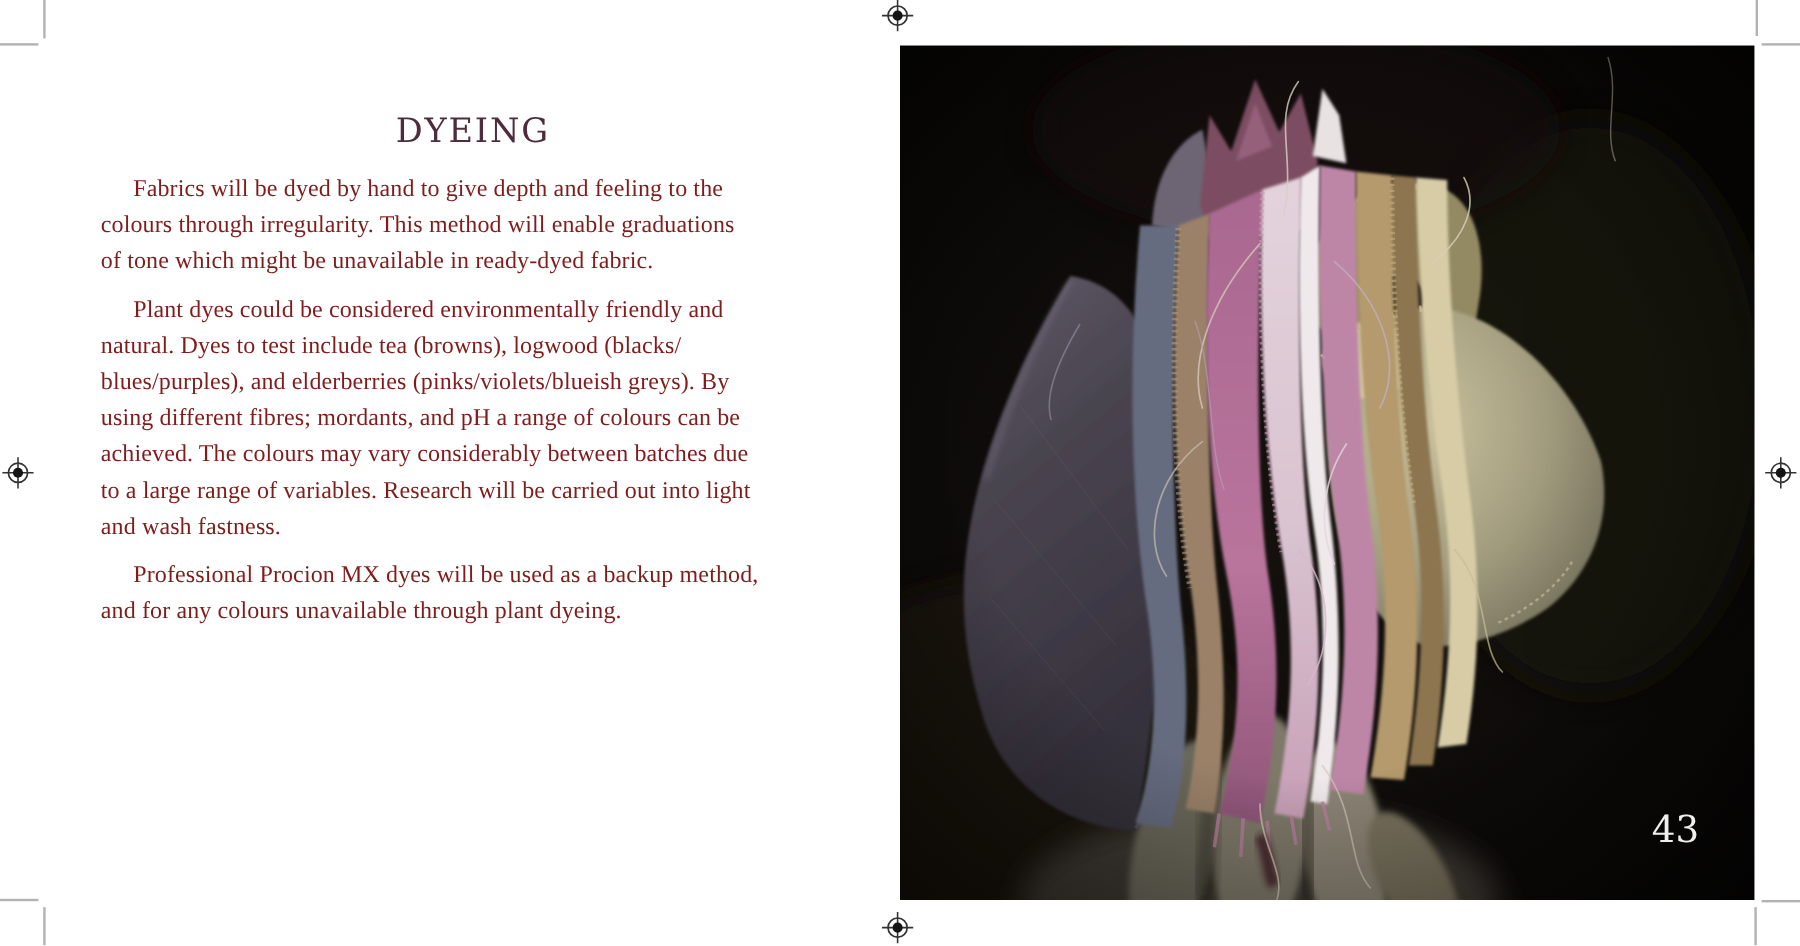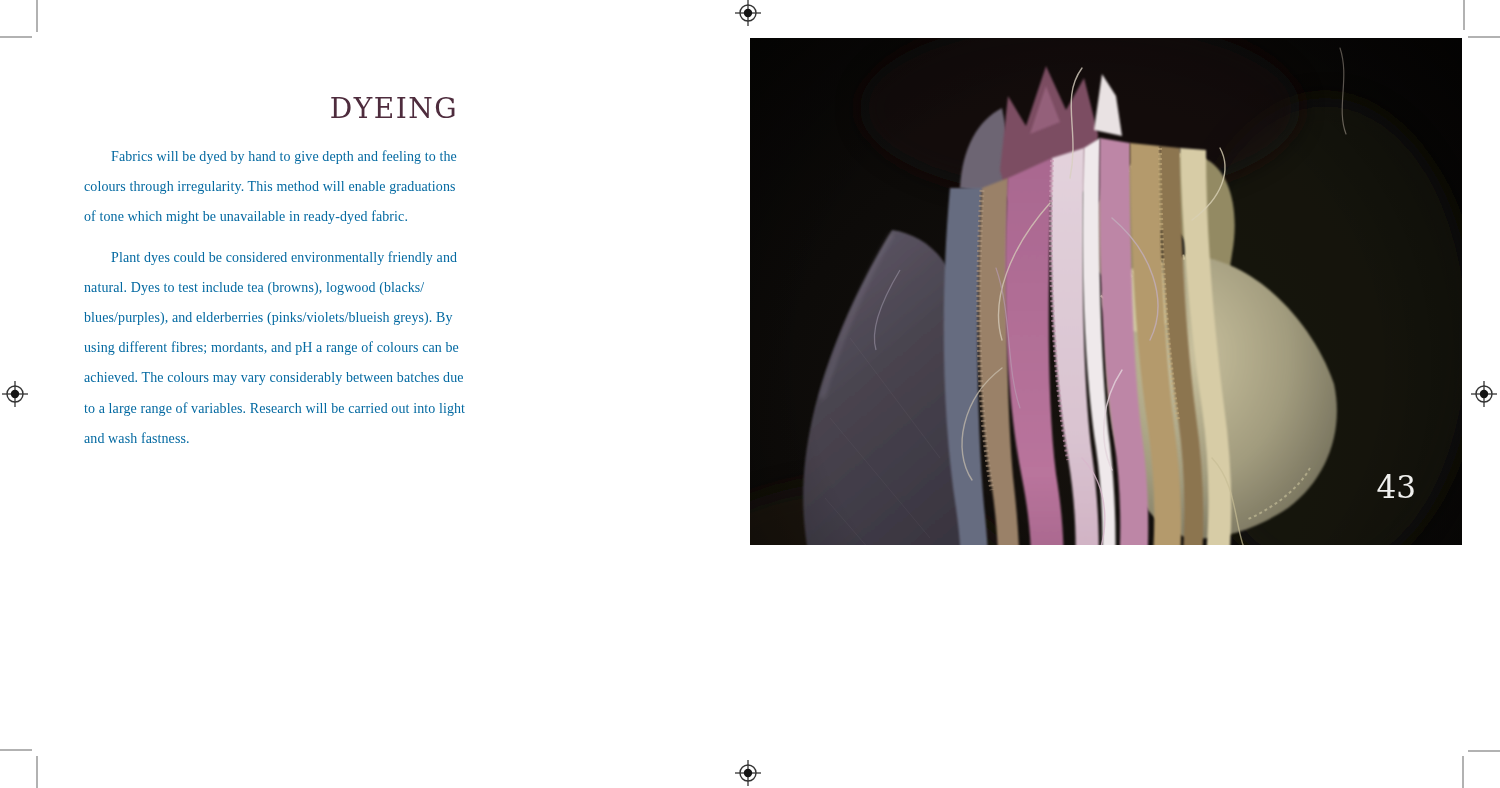--- a/index.html
+++ b/index.html
@@ -6,26 +6,26 @@
   .sheet{position:relative;width:1500px;height:788px;background:#ffffff;overflow:hidden;
          font-family:"Liberation Serif","DejaVu Serif",serif;}
   
   .crop{position:absolute;background:#b2b2b2;}
   .regmark{position:absolute;width:30px;height:30px;}
   .regmark svg{display:block;}
   
   .left-page{position:absolute;left:84px;top:0;width:620px;}
   .page-title{margin:92px 0 0 0;text-align:center;font-size:28px;font-weight:normal;
               letter-spacing:1.5px;color:#4e2c3d;font-family:"DejaVu Serif","Liberation Serif",serif;}
-  .body-par{margin:0;padding:0;color:#0369a1;font-size:14px;line-height:30.2px;
+  .body-par{margin:0;padding:0;color:#7f1d1d;font-size:20px;line-height:30.2px;
             white-space:pre;text-indent:27px;letter-spacing:0.1px;}
   .body-par.first{margin-top:17px;}
   .body-par + .body-par{margin-top:10px;}
   
-  .photo{position:absolute;left:750px;top:38px;width:712px;height:507px;background:#0b0908;overflow:hidden;}
+  .photo{position:absolute;left:750px;top:38px;width:712px;height:712px;background:#0b0908;overflow:hidden;}
   .photo svg{display:block;}
   .page-number{position:absolute;right:46px;bottom:42px;color:#efefed;font-size:31px;
                font-family:"DejaVu Serif","Liberation Serif",serif;line-height:1;}
 </style>
 </head>
 <body>
 
 <div class="sheet">
 
   <div class="crop" style="left:36px;top:0;width:2px;height:32px"></div>
@@ -75,20 +75,22 @@
     <p class="body-par first">Fabrics will be dyed by hand to give depth and feeling to the
 colours through irregularity. This method will enable graduations
 of tone which might be unavailable in ready-dyed fabric.</p>
     <p class="body-par">Plant dyes could be considered environmentally friendly and
 natural. Dyes to test include tea (browns), logwood (blacks/
 blues/purples), and elderberries (pinks/violets/blueish greys). By
 using different fibres; mordants, and pH a range of colours can be
 achieved. The colours may vary considerably between batches due
 to a large range of variables. Research will be carried out into light
 and wash fastness.</p>
+    <p class="body-par">Professional Procion MX dyes will be used as a backup method,
+and for any colours unavailable through plant dyeing.</p>
   </div>
 
   <div class="photo">
     <svg width="712" height="712" viewBox="0 0 712 712">
       <defs>
         <filter id="f1" x="-30%" y="-30%" width="160%" height="160%">
             <feGaussianBlur stdDeviation="1.3"></feGaussianBlur>
           </filter>
         <filter id="f2" x="-40%" y="-40%" width="180%" height="180%">
             <feGaussianBlur stdDeviation="2.6"></feGaussianBlur>

